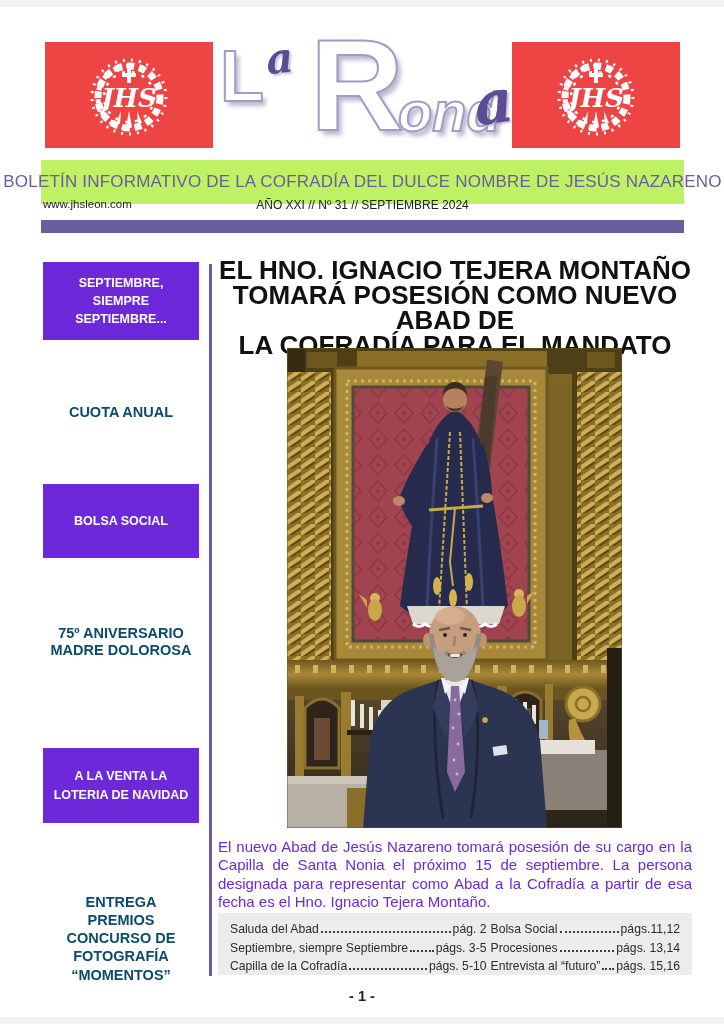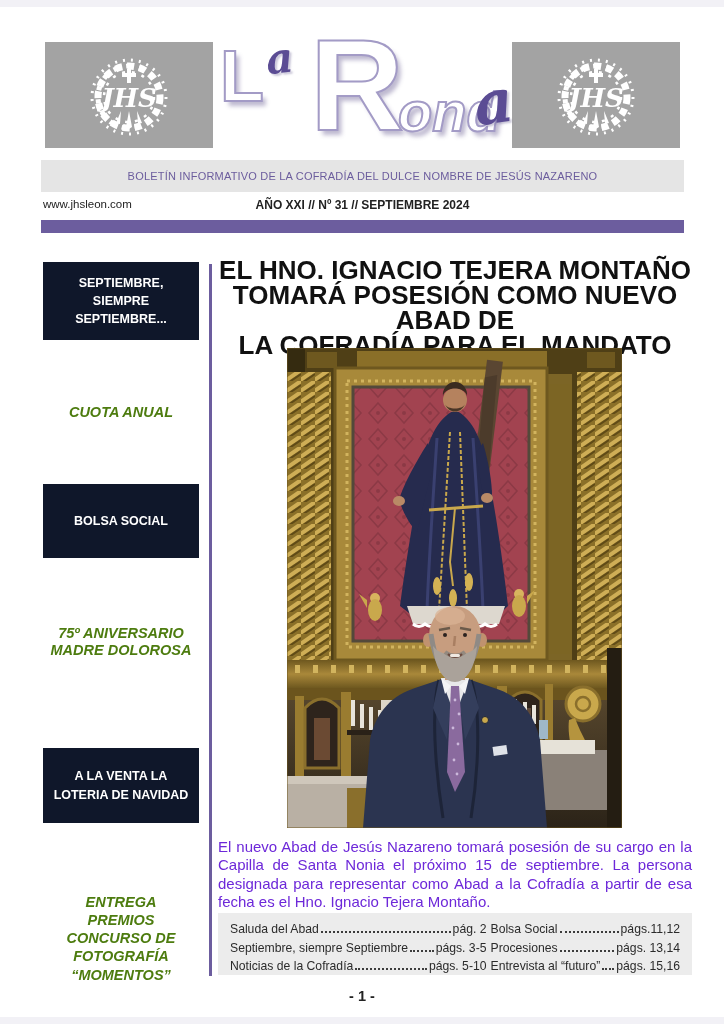--- a/index.html
+++ b/index.html
@@ -4,21 +4,21 @@
 <style>
   html,body{margin:0;padding:0;background:#ffffff;}
   .page{
     position:relative;width:724px;height:1024px;background:#ffffff;
     font-family:"Liberation Sans",sans-serif;color:#1c1c1c;overflow:hidden;
   }
   .scan-edge-top{position:absolute;left:0;top:0;width:724px;height:7px;background:#f2f1f6;}
   .scan-edge-bottom{position:absolute;left:0;top:1017px;width:724px;height:7px;background:#f2f1f6;}
 
   
-  .emblem-block{position:absolute;top:42px;width:168px;height:106px;background:#a3a3a3;
+  .emblem-block{position:absolute;top:42px;width:168px;height:106px;background:#ef4444;
     display:flex;align-items:center;justify-content:center;}
   .emblem-block.left{left:45px;}
   .emblem-block.right{left:512px;}
   .logo{position:absolute;left:216px;top:32px;width:296px;height:122px;}
   .logo span{position:absolute;font-weight:bold;line-height:1;}
   .logo .white-letter{
     color:#ffffff;
     -webkit-text-stroke:2px #a39bc6;
     text-shadow:4px 5px 4px rgba(110,100,150,0.45);
   }
@@ -26,34 +26,34 @@
     font-family:"DejaVu Serif",serif;font-style:italic;color:#5b4c94;
     text-shadow:2px 2px 2px rgba(110,100,150,0.35);
   }
   .lr-L{left:4px;top:8px;font-size:72px;}
   .lr-a1{left:50px;top:6px;font-size:42px;transform:rotate(-6deg);}
   .lr-R{left:94px;top:-12px;font-size:130px;}
   .lr-ond{left:182px;top:52px;font-size:56px;font-style:italic;}
   .lr-a2{left:258px;top:40px;font-size:60px;transform:rotate(-8deg);}
 
   .banner-bar{
-    position:absolute;left:41px;top:160px;width:643px;height:32px;background:#e5e5e5;
+    position:absolute;left:41px;top:160px;width:643px;height:44px;background:#bef264;
     display:flex;align-items:center;justify-content:center;
-    color:#6b5c9d;font-size:11px;letter-spacing:0.2px;white-space:nowrap;
+    color:#6b5c9d;font-size:17px;letter-spacing:0.2px;white-space:nowrap;
   }
   .info-row{position:absolute;left:41px;top:193px;width:643px;height:22px;font-size:11.5px;color:#222;}
   .info-website{position:absolute;left:2px;top:5px;text-align:right;}
-  .info-issue{position:absolute;left:0;right:0;top:5px;text-align:center;font-size:12px;font-weight:bold;}
+  .info-issue{position:absolute;left:0;right:0;top:5px;text-align:center;font-size:12px;}
   .purple-rule{position:absolute;left:41px;top:220px;width:643px;height:13px;background:#6c5d9e;}
 
   
   .side-item{position:absolute;left:43px;width:156px;text-align:center;font-weight:bold;}
-  .side-box{background:#0f172a;color:#ffffff;font-size:12.5px;line-height:1.45;
+  .side-box{background:#6d28d9;color:#ffffff;font-size:12.5px;line-height:1.45;
     display:flex;align-items:center;justify-content:center;padding:6px 8px;box-sizing:border-box;}
-  .side-plain{color:#4d7c0f;font-size:14.5px;line-height:1.15;font-style:italic;}
+  .side-plain{color:#0c4a6e;font-size:14.5px;line-height:1.15;}
   #side-0{top:262px;height:78px;}
   #side-1{top:404px;}
   #side-2{top:484px;height:74px;}
   #side-3{top:625px;}
   #side-4{top:748px;height:75px;}
   #side-5{top:893px;line-height:1.25;}
   #side-5 .narrow{display:block;width:118px;margin:0 auto;}
   .v-divider{position:absolute;left:209px;top:264px;width:3px;height:712px;background:#6c5d9e;}
 
   
@@ -350,21 +350,21 @@
         <span>Saluda del Abad</span>
           <span class="toc-dots"></span>
           <span>pág. 2</span>
       </div>
       <div class="toc-row">
         <span>Septiembre, siempre Septiembre</span>
           <span class="toc-dots"></span>
           <span>págs. 3-5</span>
       </div>
       <div class="toc-row">
-        <span>Noticias de la Cofradía</span>
+        <span>Capilla de la Cofradía</span>
           <span class="toc-dots"></span>
           <span>págs. 5-10</span>
       </div>
     </div>
     <div class="toc-col right">
       <div class="toc-row">
         <span>Bolsa Social</span>
           <span class="toc-dots"></span>
           <span>págs.11,12</span>
       </div>

